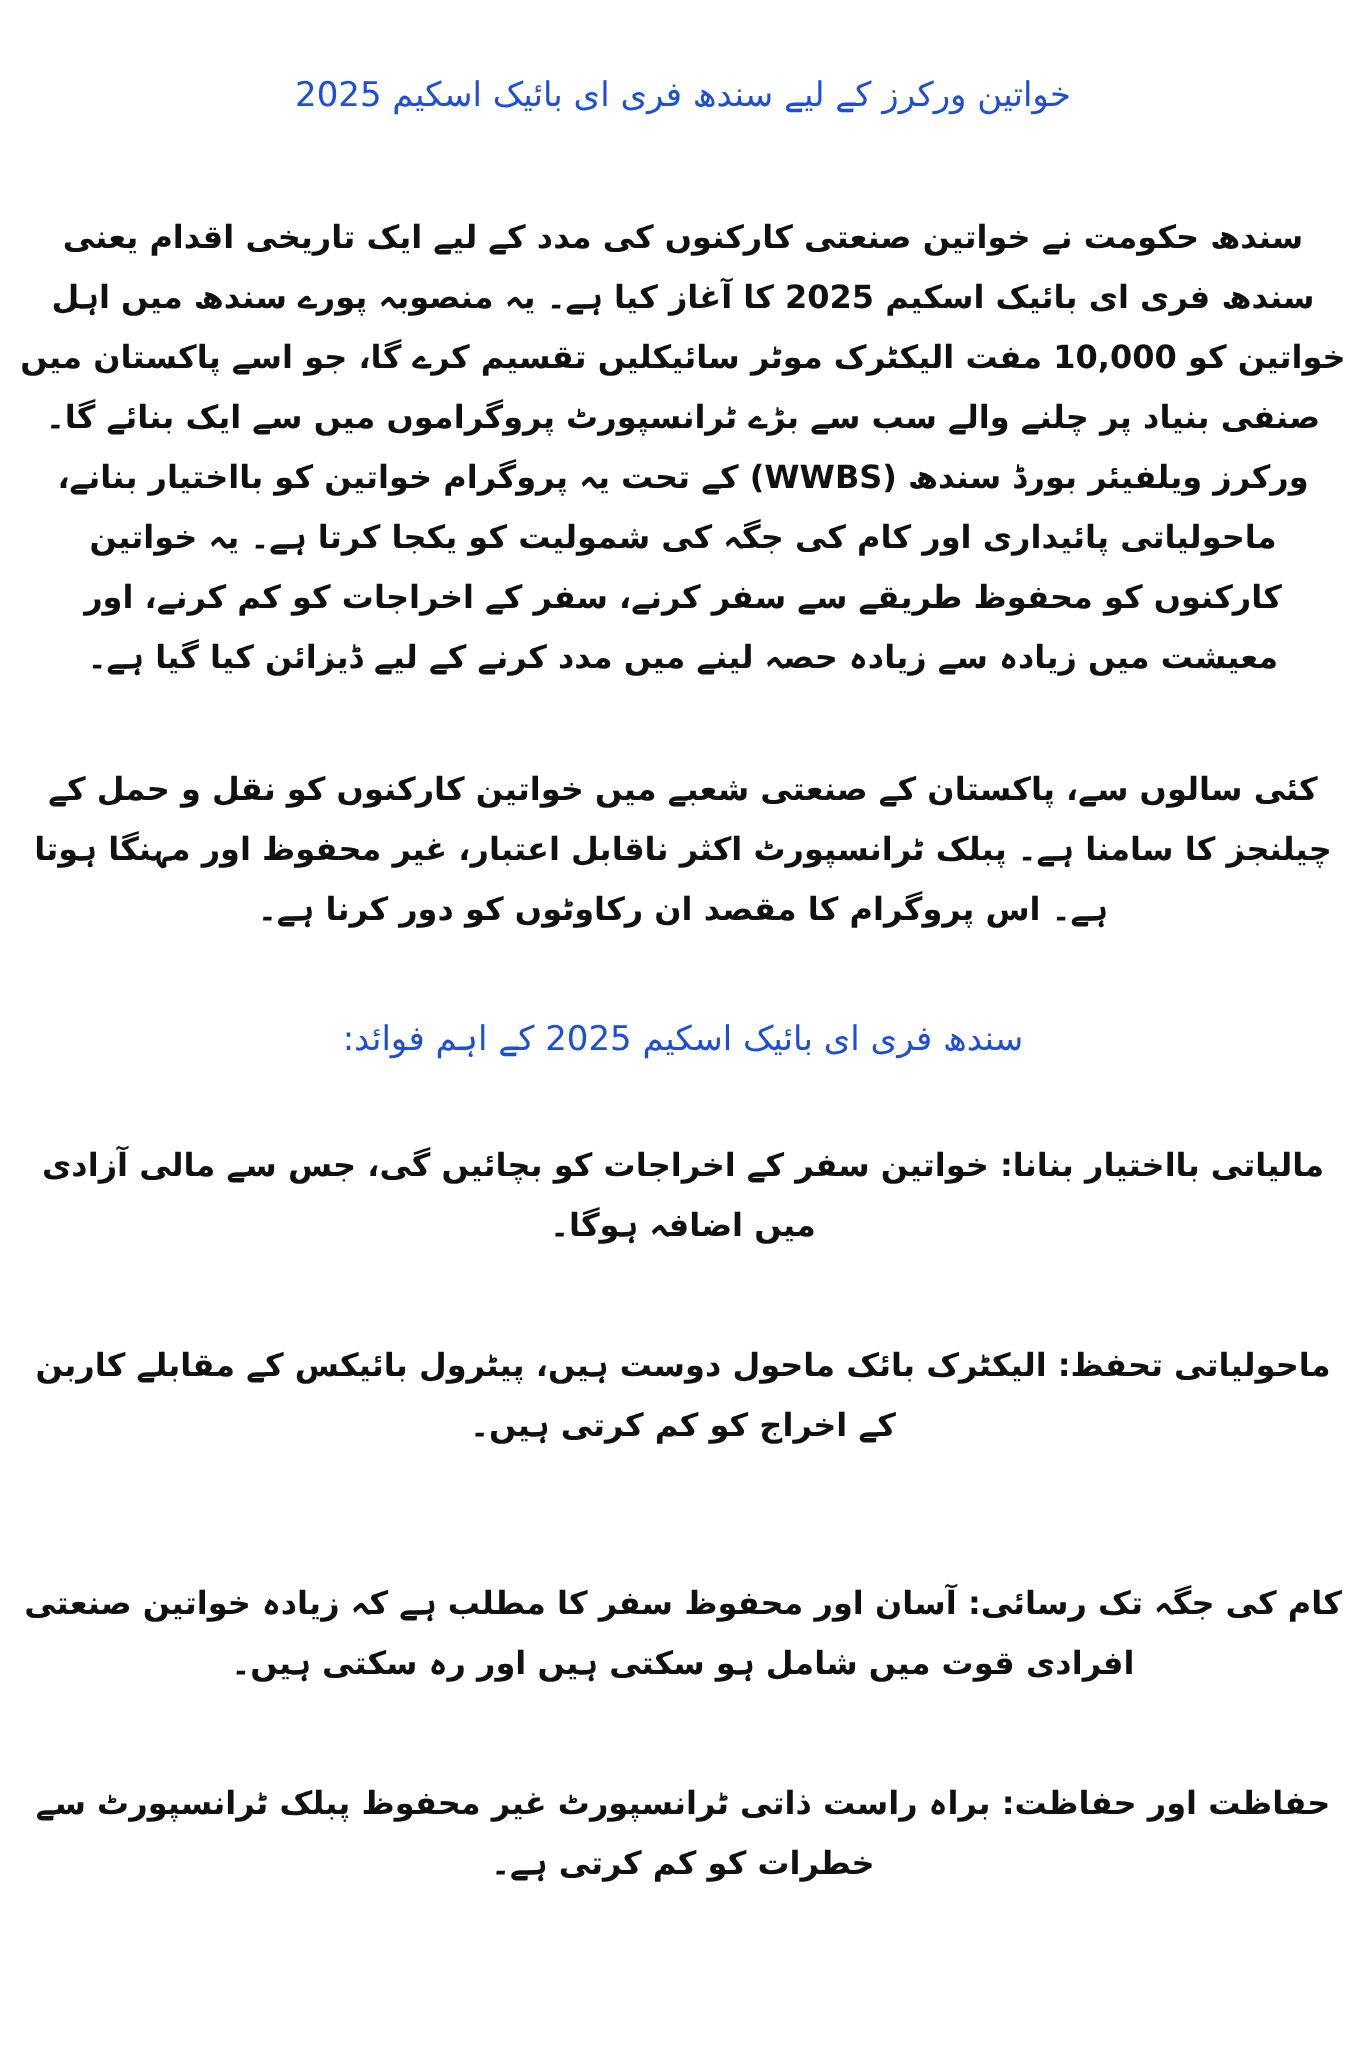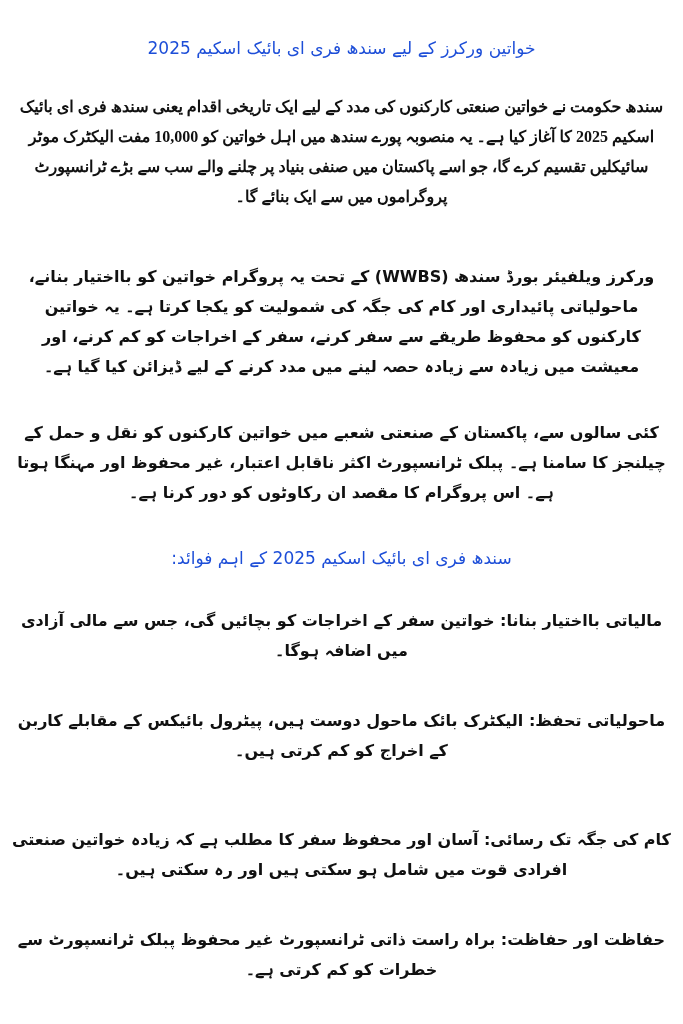--- a/index.html
+++ b/index.html
@@ -29,22 +29,22 @@
       font-weight: normal;
     }
     .para {
       font-size: 16px;
       line-height: 30px;
       margin: 0;
       font-weight: bold;
       color: #111;
     }
     .h-title { padding-top: 36px; }
-    .p-intro { margin-top: 32px; font-family: Liberation Serif, serif; }
-    .p-wwbs { margin-top: 50px; }
+    .p-intro { margin-top: 44px; }
+    .p-wwbs { }
     .h-why { margin-top: 42px; }
     .p-why { margin-top: 36px; }
     .h-benefits { margin-top: 38px; }
     .p-b1 { margin-top: 36px; }
     .p-b2 { margin-top: 40px; }
     .p-b3 { margin-top: 59px; }
     .p-b4 { margin-top: 40px; }
   </style>
 </head>
 <body>

